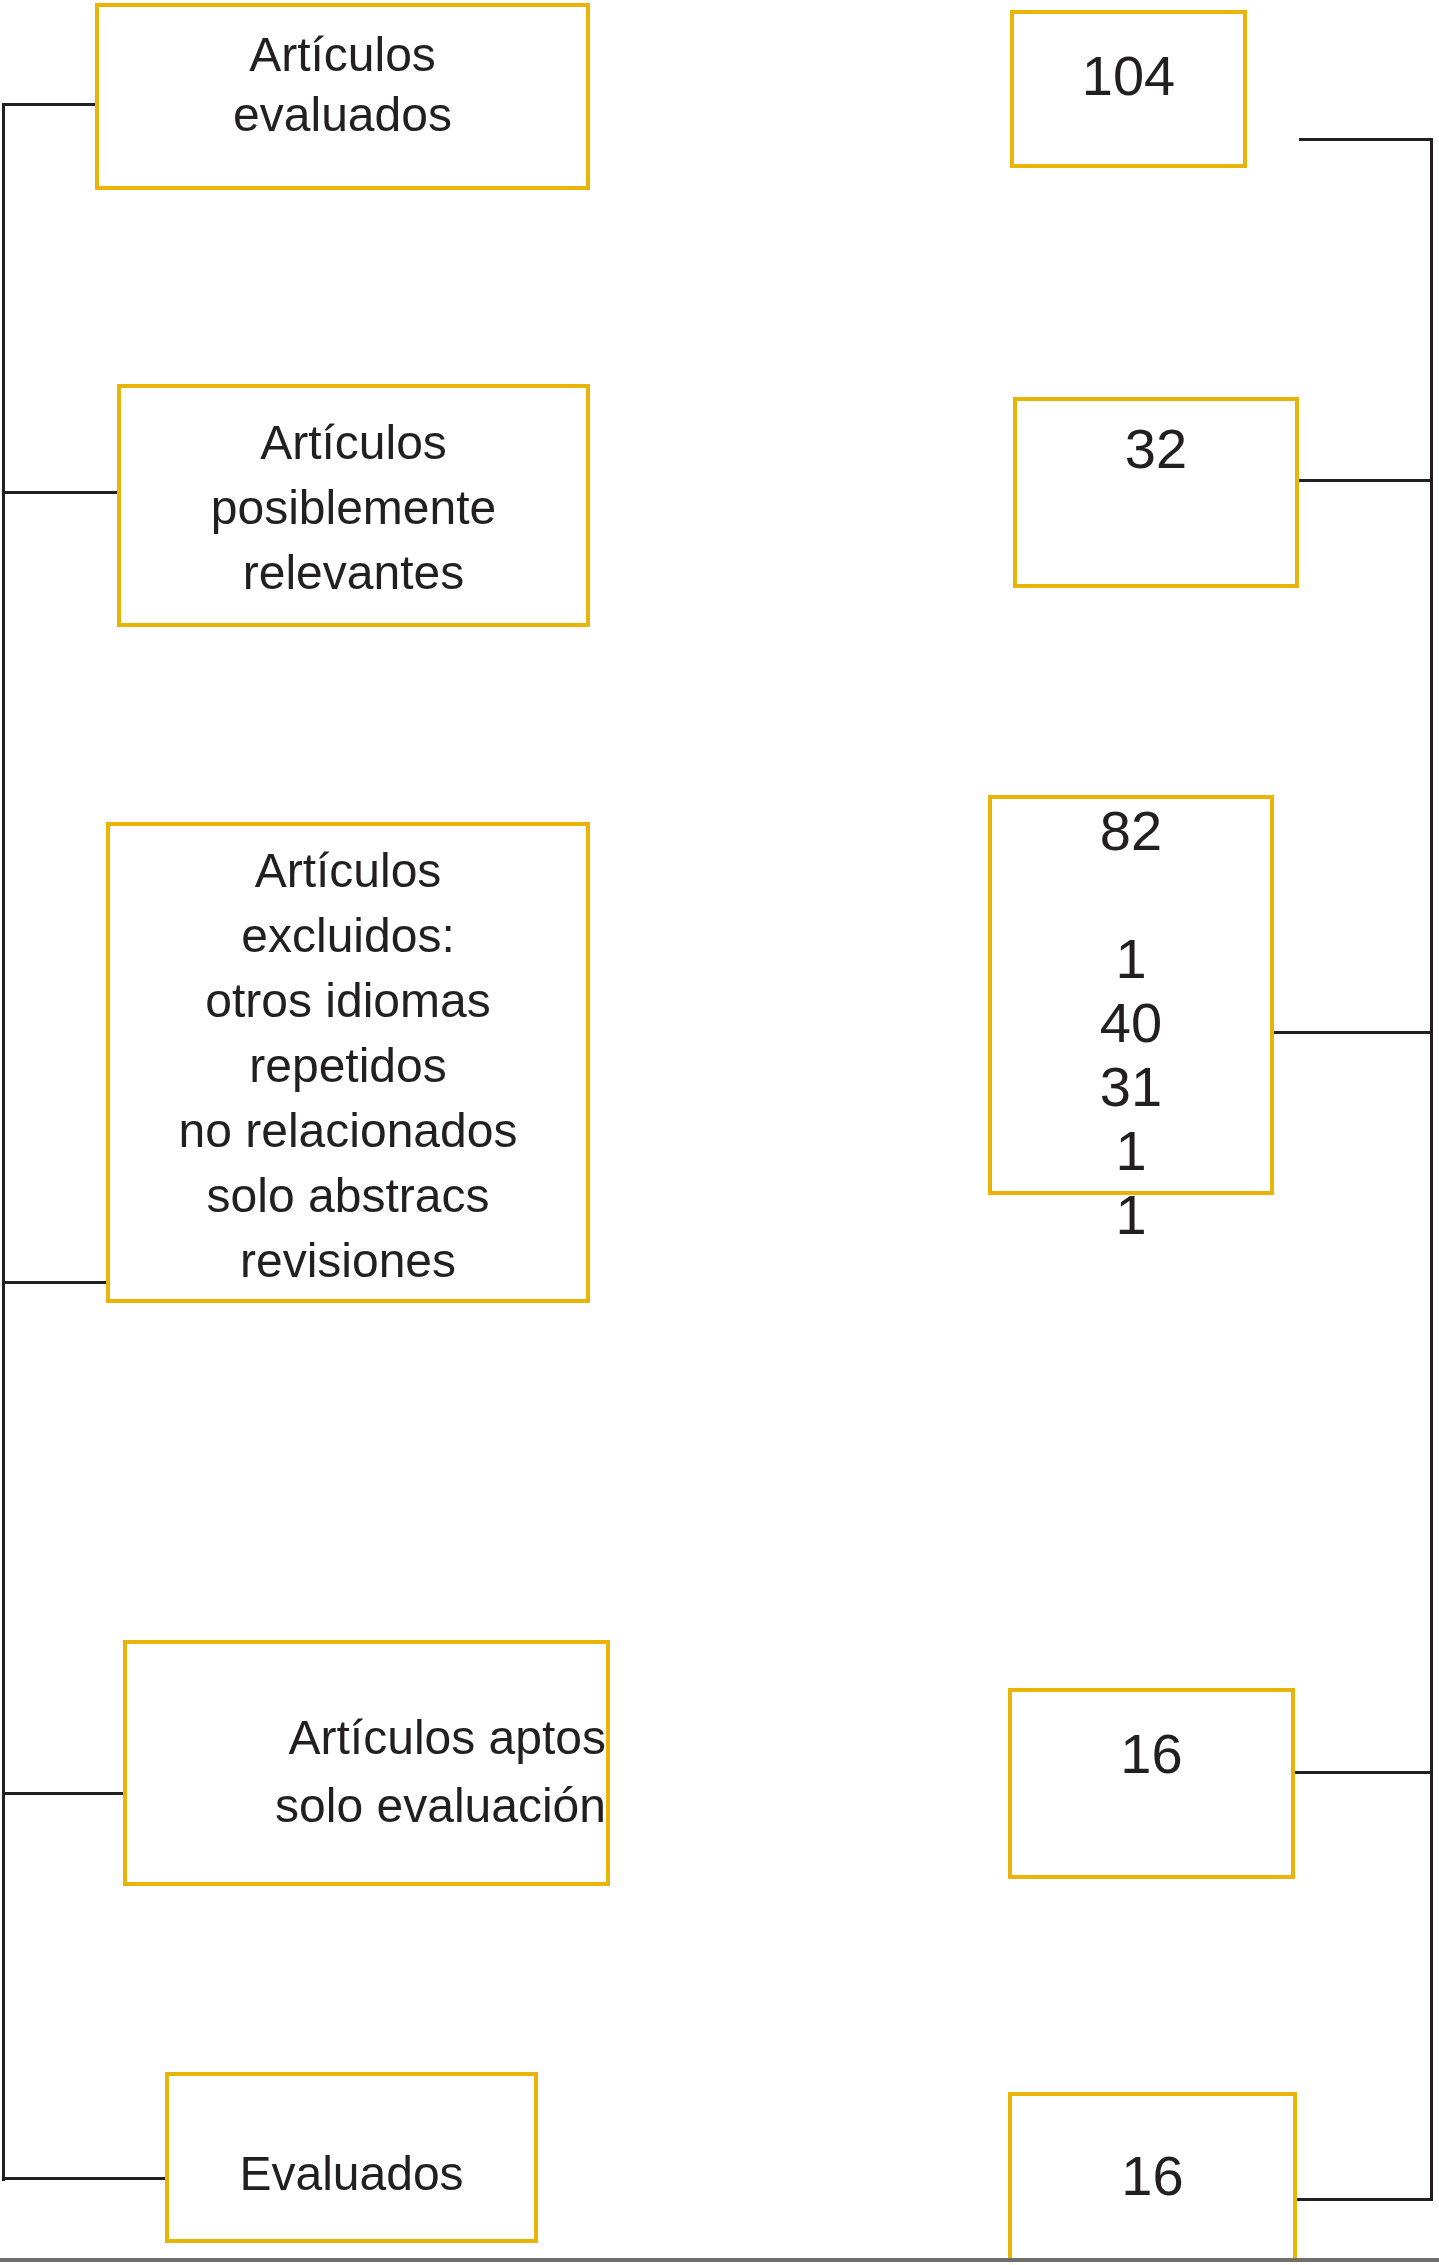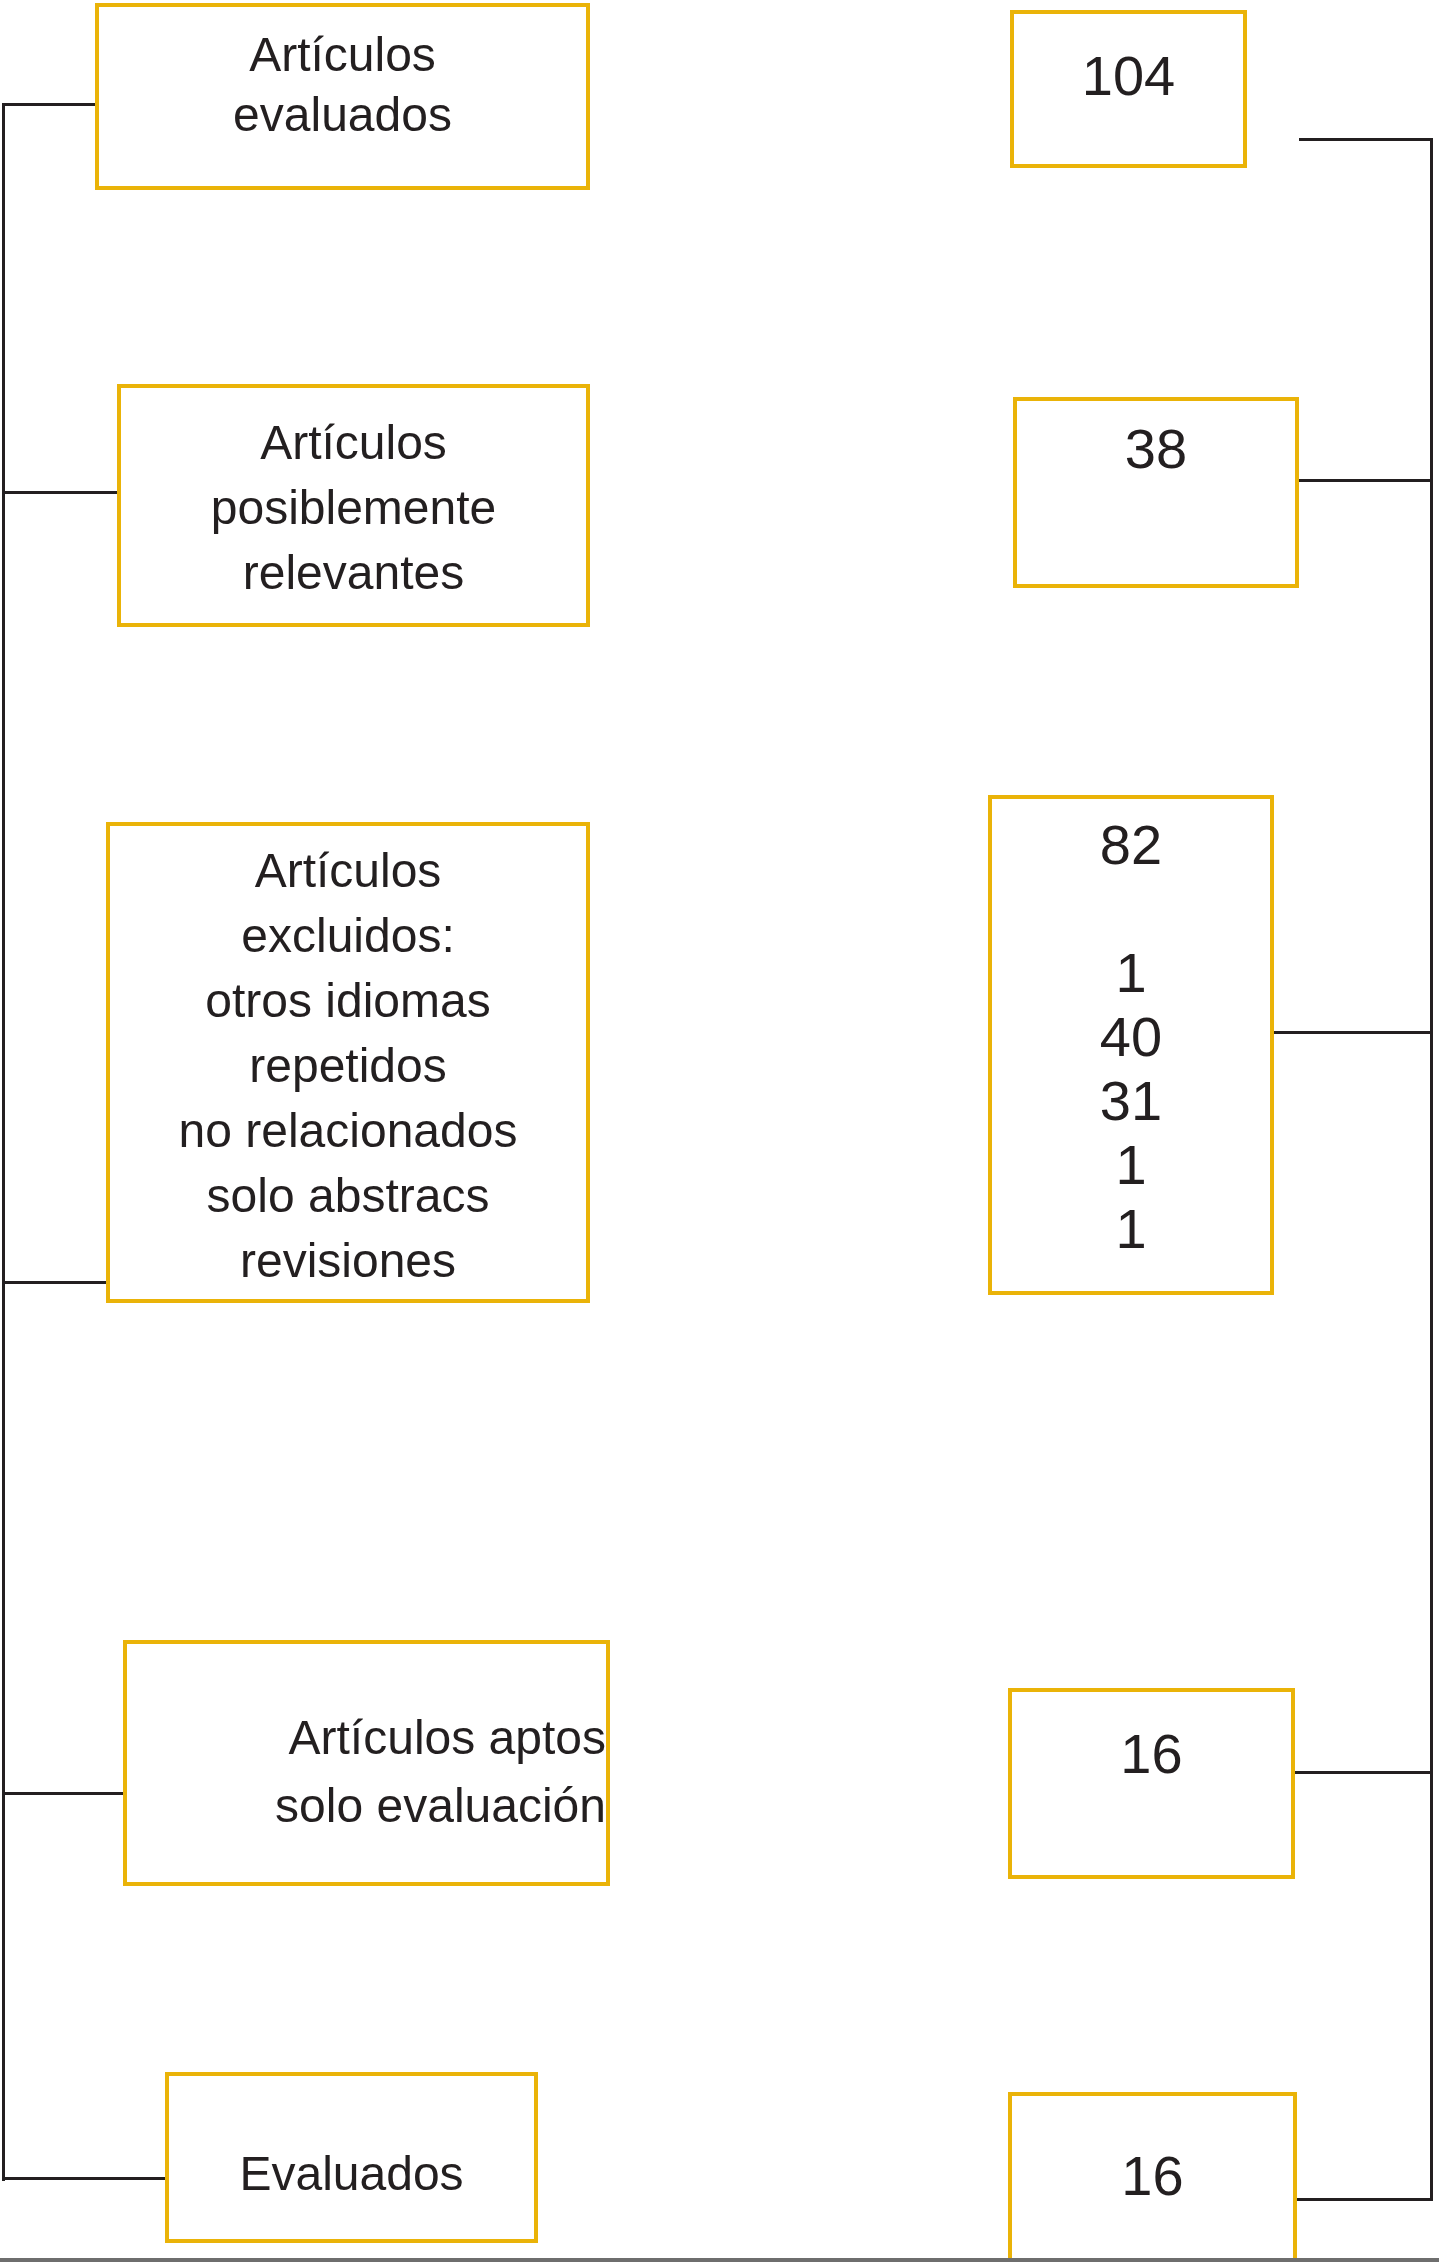--- a/index.html
+++ b/index.html
@@ -24,21 +24,21 @@
   
   #box-l1{left:95px;top:3px;width:495px;height:187px;padding-top:18px;line-height:60px;}
   #box-l2{left:117px;top:384px;width:473px;height:243px;padding-top:22px;line-height:65px;}
   #box-l3{left:106px;top:822px;width:484px;height:481px;padding-top:12px;line-height:65px;}
   #box-l3 .ln{min-height:65px;}
   #box-l4{left:123px;top:1640px;width:487px;height:246px;padding-top:60px;line-height:68px;text-align:right;}
   #box-l5{left:165px;top:2072px;width:373px;height:171px;padding-top:74px;line-height:48px;}
   
   #box-r1{left:1010px;top:10px;width:237px;height:158px;padding-top:32px;line-height:60px;}
   #box-r2{left:1013px;top:397px;width:286px;height:191px;padding-top:18px;line-height:60px;}
-  #box-r3{left:988px;top:795px;width:286px;height:500px;padding-top:14px;line-height:64px;}
+  #box-r3{left:988px;top:795px;width:286px;height:400px;padding-top:0;line-height:64px;}
   #box-r3 .ln{min-height:64px;}
   #box-r4{left:1008px;top:1688px;width:287px;height:191px;padding-top:32px;line-height:60px;}
   #box-r5{left:1008px;top:2092px;width:289px;height:170px;padding-top:50px;line-height:60px;}
   
   .hline,.vline{position:absolute;background:#231f20;}
   .hline{height:3px;}
   .vline{width:3px;}
   #rail-left{left:2px;top:103px;height:2078px;}
   #rail-right{left:1430px;top:138px;height:2063px;}
   #conn-l1{left:2px;top:103px;width:100px;}
@@ -101,21 +101,21 @@
 
   <div class="fbox label-box" id="box-l5">
     <span class="ln">Evaluados</span>
   </div>
 
   <div class="fbox count-box" id="box-r1">
     <span class="ln">104</span>
   </div>
 
   <div class="fbox count-box" id="box-r2">
-    <span class="ln">38</span>
+    <span class="ln">32</span>
   </div>
 
   <div class="fbox count-box" id="box-r3">
     <span class="ln">82</span>
     <span class="ln"></span>
     <span class="ln">1</span>
     <span class="ln">40</span>
     <span class="ln">31</span>
     <span class="ln">1</span>
     <span class="ln">1</span>

